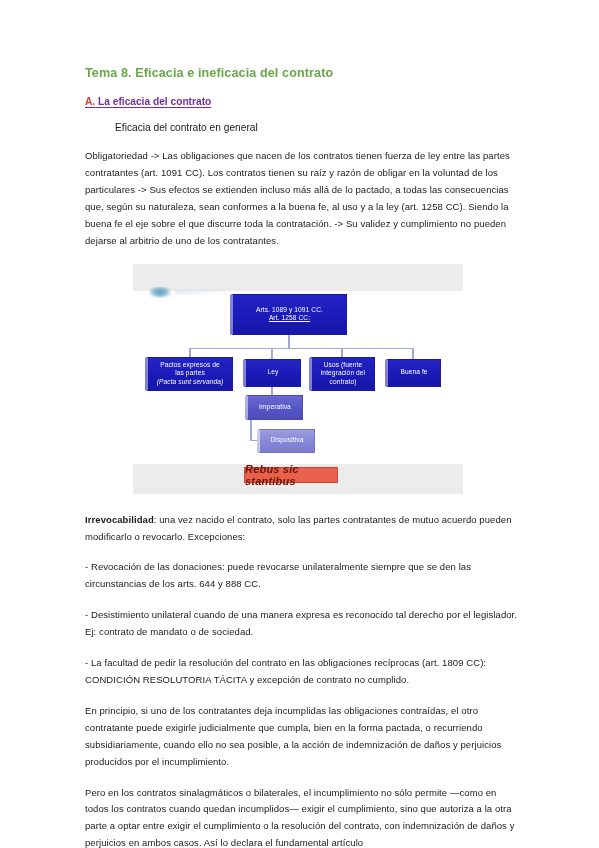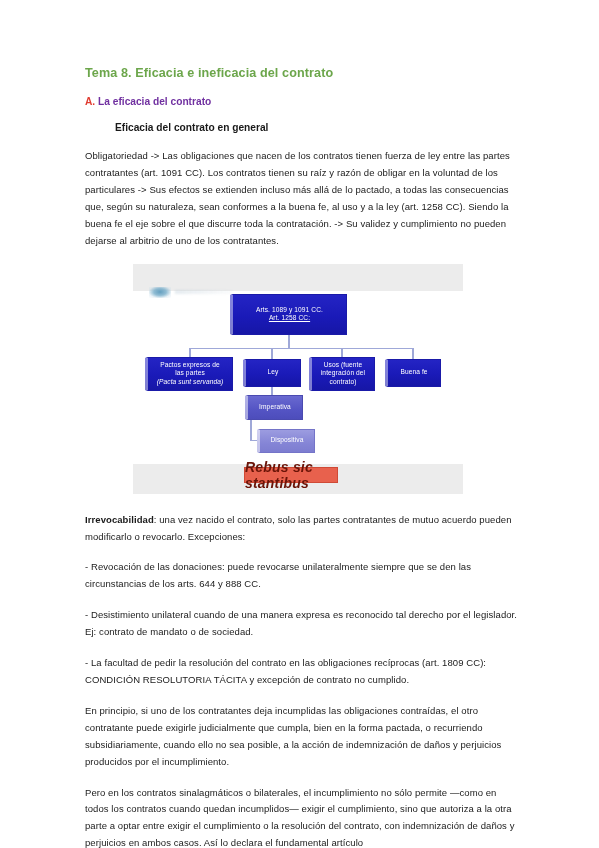--- a/index.html
+++ b/index.html
@@ -30,27 +30,28 @@
     color: #6CA64B;
     margin: 0 0 13px 0;
     letter-spacing: 0.1px;
     line-height: 1.25;
   }
   .section-heading {
     font-size: 10.2px;
     font-weight: bold;
     margin: 0 0 13px 0;
     line-height: 1.3;
+    text-decoration: underline;
     text-underline-offset: 2px;
     color: #7030A0;
   }
   .section-heading .letter { color: #E03C31; }
   .sub-heading {
     font-size: 10.2px;
-    font-weight: bold;
+    font-weight: normal;
     color: #1a1a1a;
     margin: 0 0 14px 0;
     line-height: 1.3;
     padding-left: 30px;
   }
   p.body-text {
     font-size: 9.5px;
     line-height: 1.78;
     margin: 4px 0 14px 0;
     color: #1a1a1a;
@@ -137,21 +138,21 @@
     position: absolute;
     left: 111px;
     top: 203px;
     width: 94px;
     height: 16px;
     background: #E8614D;
     border: 1px solid #cf4a36;
     color: #6B1408;
     font-style: italic;
     font-weight: bold;
-    font-size: 14px;
+    font-size: 11px;
     display: flex;
     align-items: center;
     justify-content: center;
     letter-spacing: 0.2px;
     box-sizing: border-box;
   }
 
   .conn { position: absolute; background: #9fa8d8; }
   .v1 { left: 155px; top: 71px;  width: 1.5px; height: 13px; }
   .hbus { left: 56px; top: 84px; width: 224px; height: 1.5px; }

